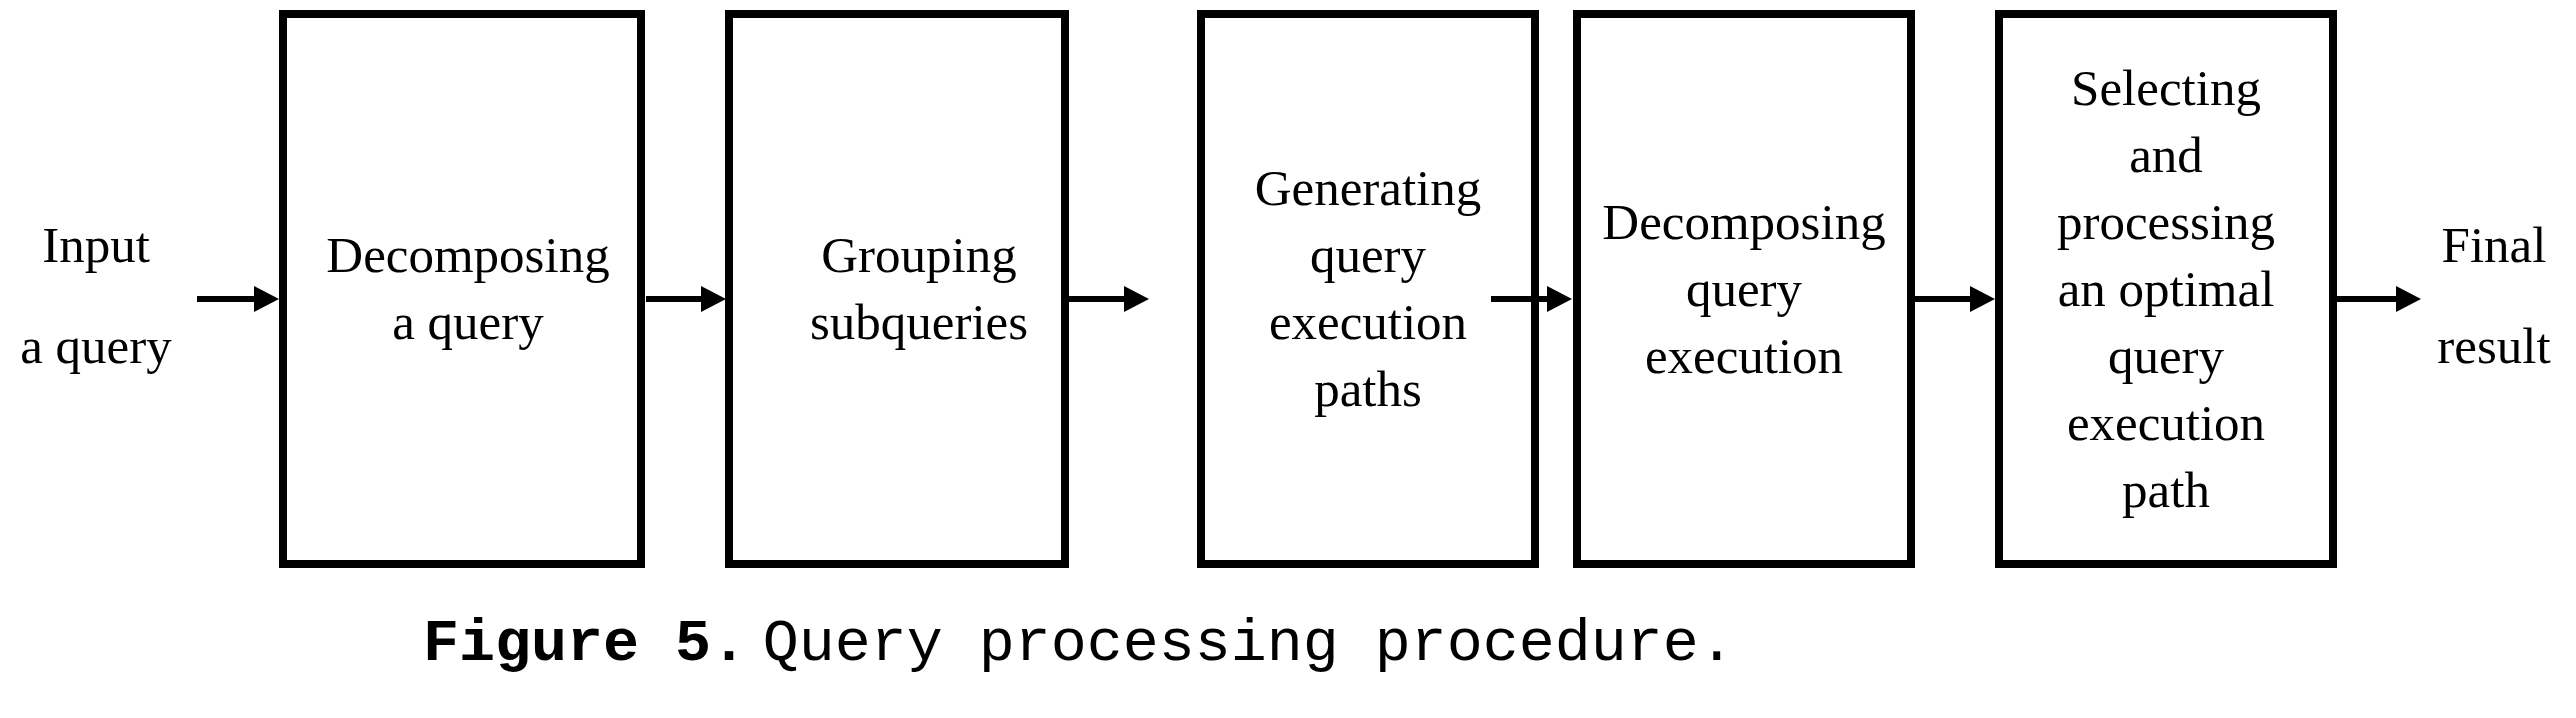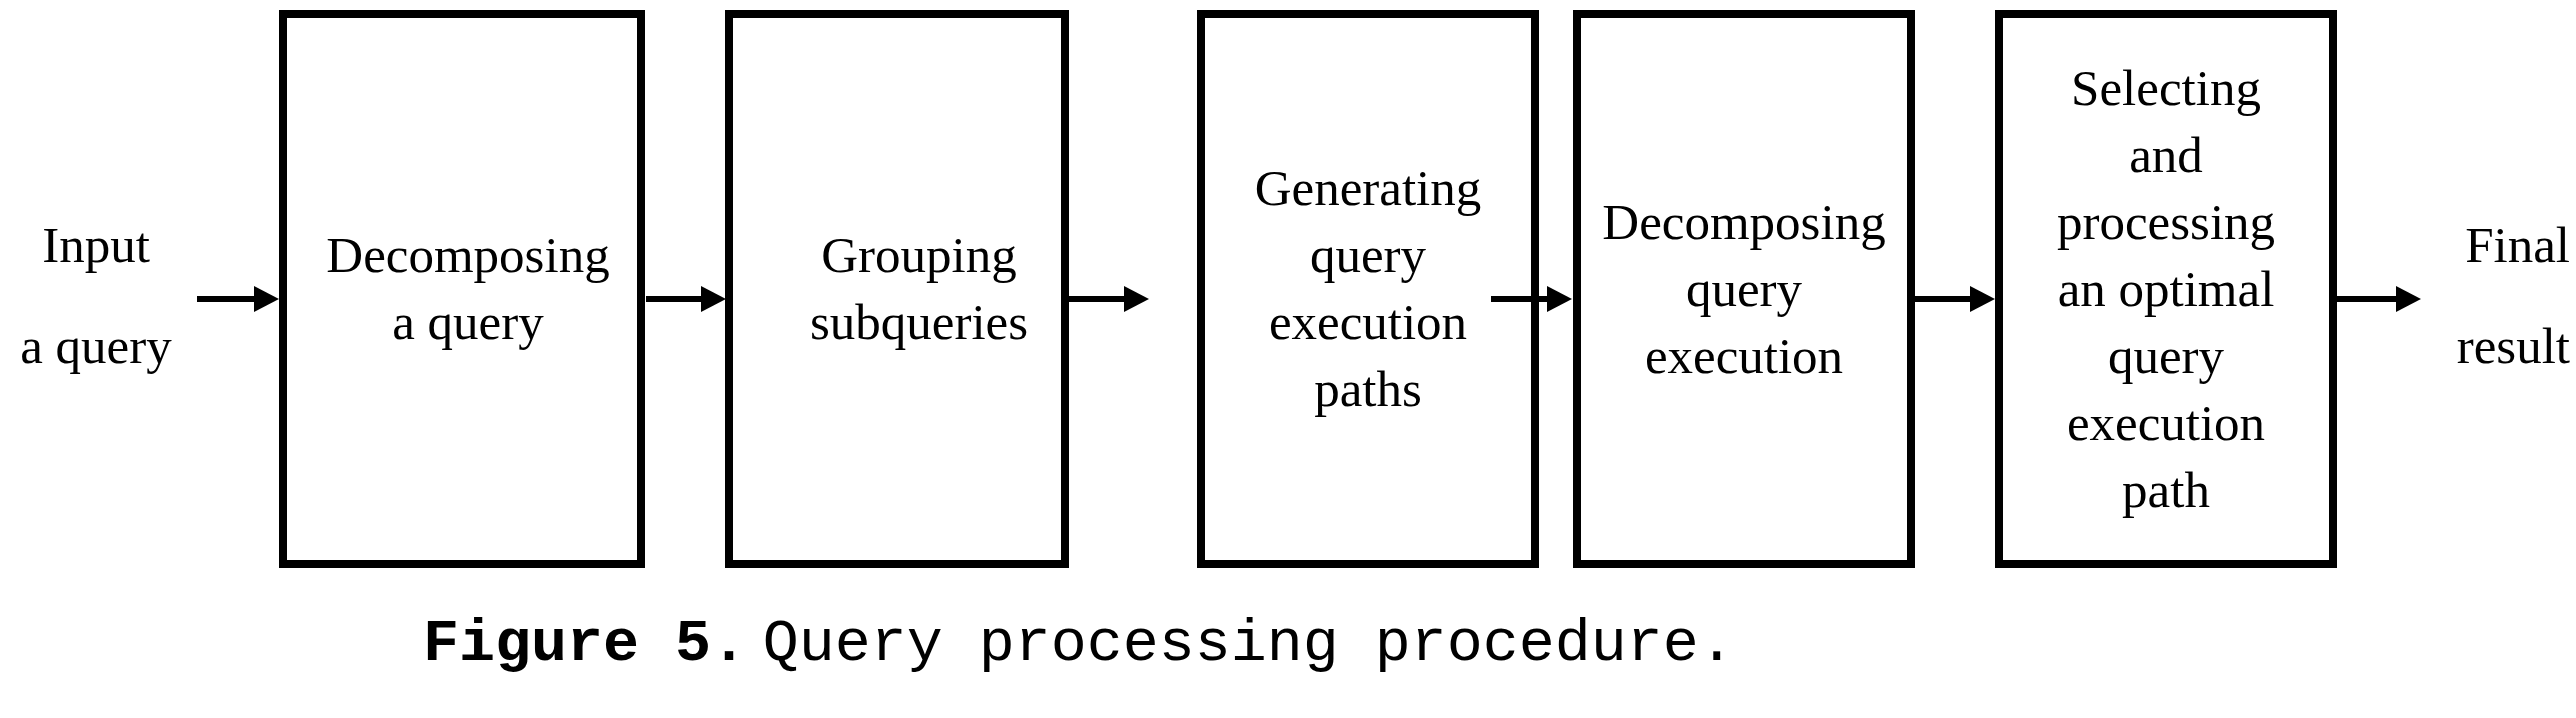--- a/index.html
+++ b/index.html
@@ -25,21 +25,21 @@
     display: flex;
     flex-direction: column;
     justify-content: center;
     text-align: center;
     font-size: 51px;
     line-height: 64px;
     white-space: nowrap;
     gap: 37px;
   }
   .endpoint.input  { left: 0px;    width: 192px; }
-  .endpoint.output { left: 2418px; width: 152px; align-items: flex-end; }
+  .endpoint.output { left: 2418px; width: 152px; }
 
   
   .node {
     position: absolute;
     top: 10.4px;
     height: 558px;
     box-sizing: border-box;
     border: 8.8px solid #000000;
     background: #ffffff;
     display: flex;

